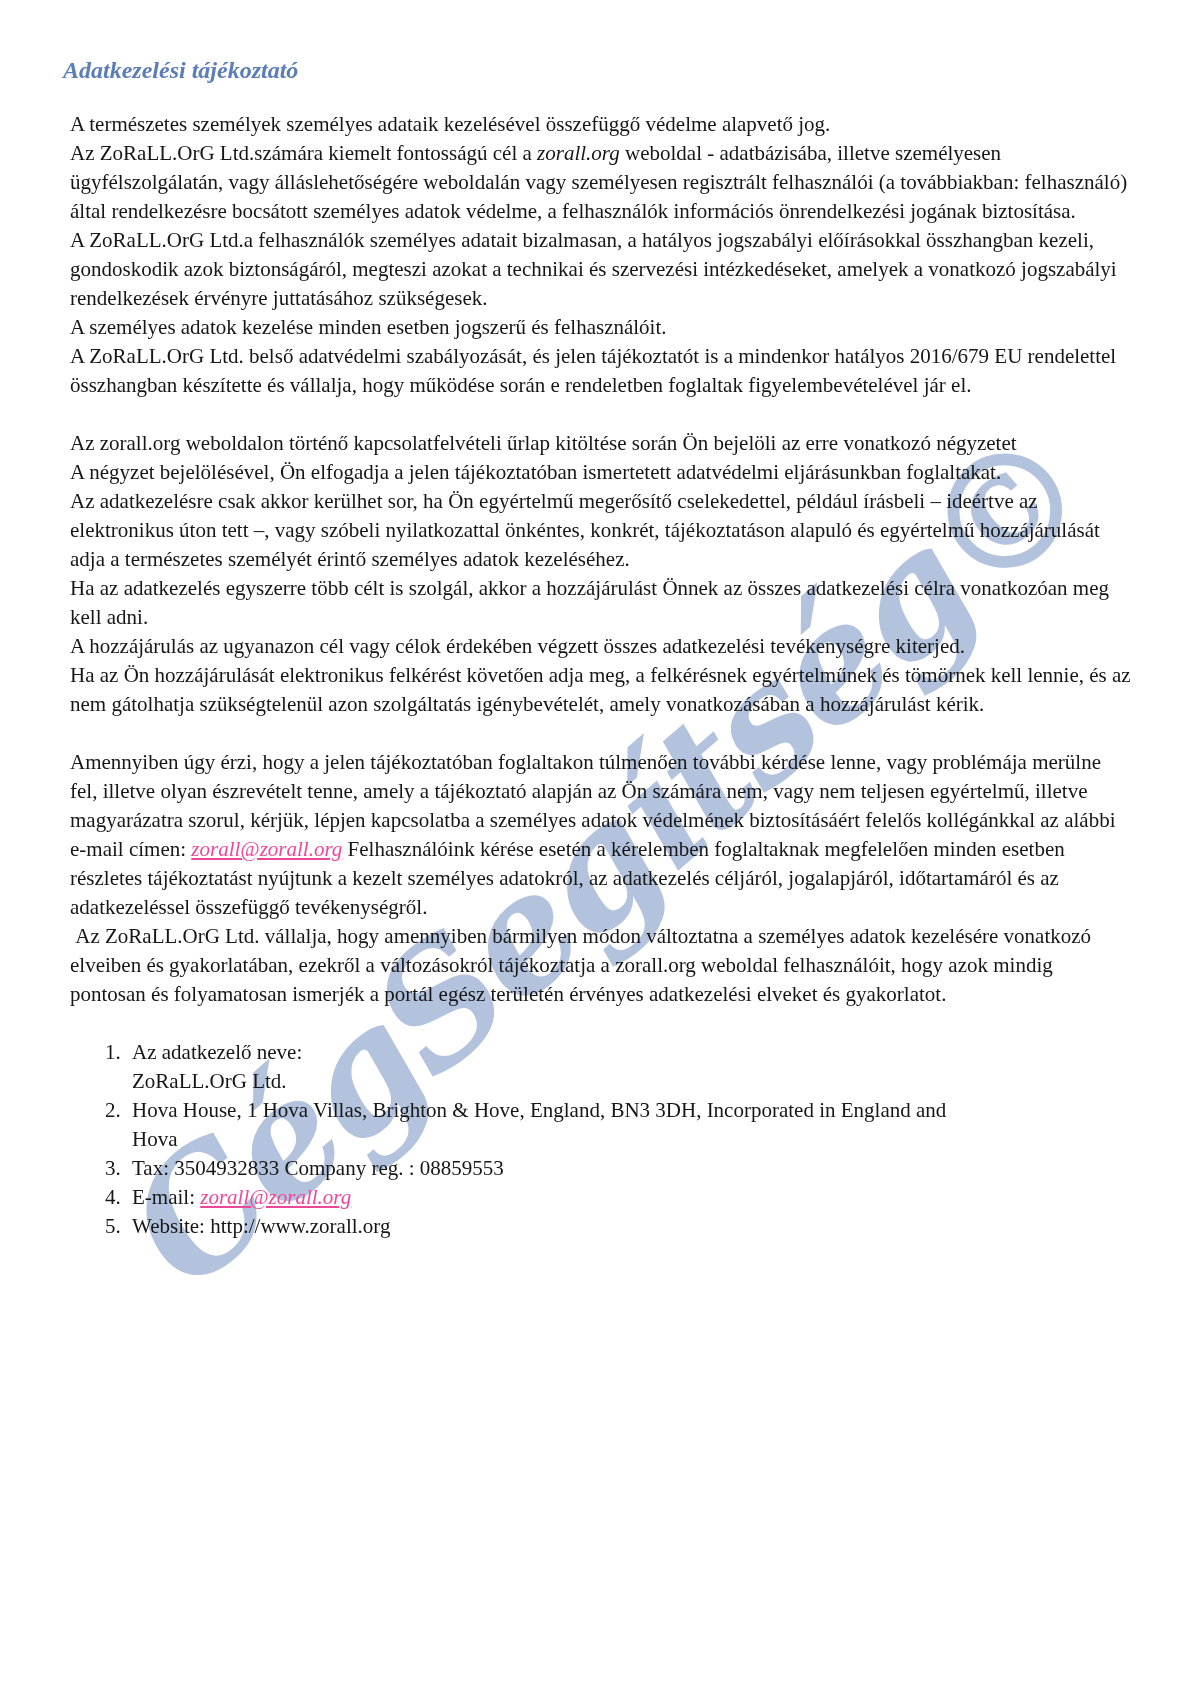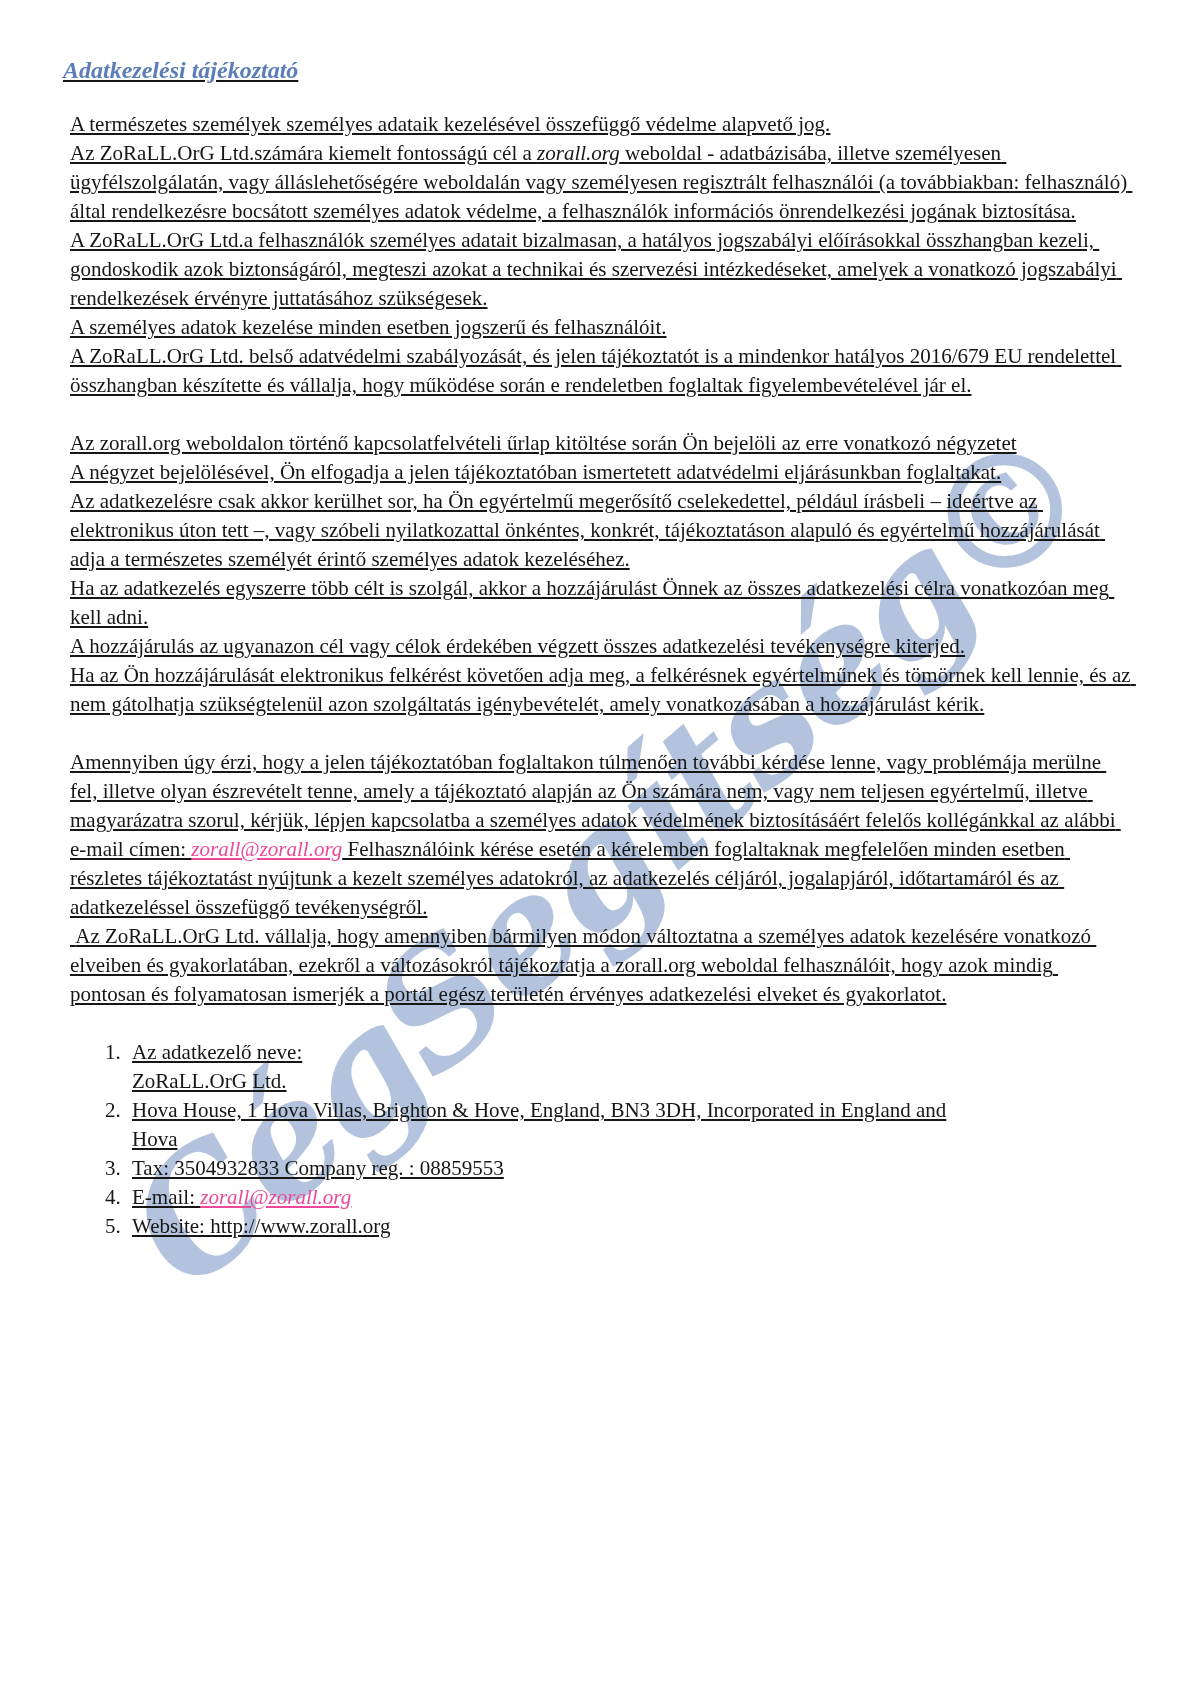--- a/index.html
+++ b/index.html
@@ -22,21 +22,20 @@
     letter-spacing:-4px;
     color:#b4c3dd;
     white-space:nowrap;
     z-index:0;
     user-select:none;
   }
   .content {
     position:relative;
     z-index:1;
     padding:55px 57px 0 57px;
-    text-decoration:underline;
   }
   .title {
     margin:0 0 25px 6px;
     font-size:24px;
     line-height:30px;
     font-style:italic;
     font-weight:bold;
     color:#5b7db8;
   }
   .block { margin:0 0 29px 13px; }

